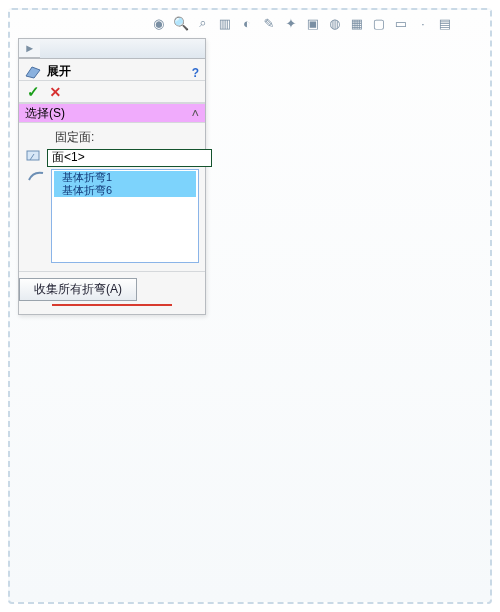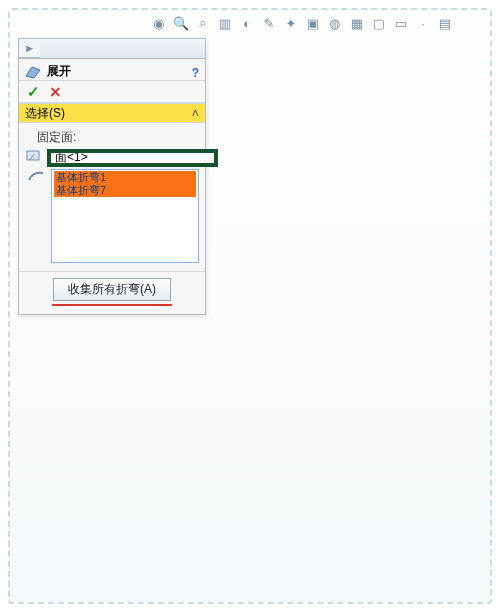--- a/index.html
+++ b/index.html
@@ -82,42 +82,42 @@
   .feat-name { font-weight:bold; flex:1; }
   .help { color:#2e6bd0; cursor:pointer; font-weight:bold; }
   .okcancel {
     height: 22px; display:flex; align-items:center; gap:10px; padding:0 8px;
     border-bottom: 1px solid #d5d8db;
   }
   .ok { color:#1a9e1a; font-size:15px; font-weight:bold; cursor:pointer; }
   .cancel { color:#d63030; font-size:14px; font-weight:bold; cursor:pointer; }
   .sect-hdr {
     height:20px; display:flex; align-items:center; padding:0 6px;
-    background:#fde047;
+    background:#f0abfc;
     border-top:1px solid #d5d8db;
     border-bottom:1px solid #d5d8db;
     gap:4px;
     cursor:pointer;
   }
   .sect-hdr .exp { margin-left:auto; font-size:13px; color:#555; }
   .sect-body { padding:4px 6px 8px 6px; }
-  .lbl { color:#333; margin:2px 0 2px 12px; }
+  .lbl { color:#333; margin:2px 0 2px 30px; }
   .inp-row { display:flex; gap:4px; align-items:center; }
   .small-icon { width:22px; text-align:center; color:#6c7f92; }
   .inp {
-    flex:1; height:18px; border:4px solid #14532d; background:#fff;
+    flex:1; height:18px; border:1px solid #14532d; background:#fff;
     padding:0 4px; font-size:12px;
   }
   .listbox {
     margin-top:2px; height:94px; border:1px solid #8ab4e8; background:#fff;
     color:#133c7a; line-height:13px; font-size:11px; padding:1px 2px;
     margin-left:22px;
   }
-  .listbox div { padding:0 2px; background:#f97316; }
-  .collect-wrap { text-align:center; padding:6px 0 8px 0; border-top:1px solid #d5d8db; }
+  .listbox div { padding:0 8px; background:#7dd3fc; }
+  .collect-wrap { padding:6px 0 8px 0; border-top:1px solid #d5d8db; }
   .collect-btn {
     display:inline-block; padding:2px 14px;
     background:linear-gradient(#fefefe,#e7ecf1);
     border:1px solid #9aa3ac; cursor:pointer; color:#223;
   }
   .underline {
     margin:3px auto 0 auto; width:120px; height:2px; background:#d83a2e;
   }
   
   .viewport {
@@ -247,21 +247,21 @@
       </div>
 
       <div class="inp-row" style="align-items:flex-start">
         <span class="small-icon" style="padding-top:2px">
           <svg width="18" height="14" viewBox="0 0 18 14">
               <path d="M2 11 Q6 2 16 4" fill="none" stroke="#6c8fb5" stroke-width="2"></path>
             </svg>
         </span>
         <div class="listbox" style="flex:1; margin-left:0">
           <div>基体折弯1</div>
-          <div>基体折弯7</div>
+          <div>基体折弯6</div>
         </div>
       </div>
     </div>
 
     <div class="collect-wrap">
       <span class="collect-btn">收集所有折弯(A)</span>
       <div class="underline"></div>
     </div>
   </div>
 

